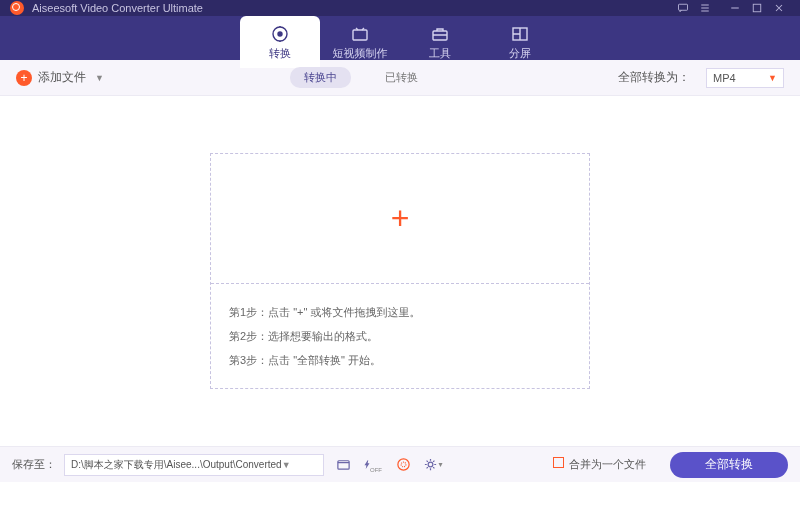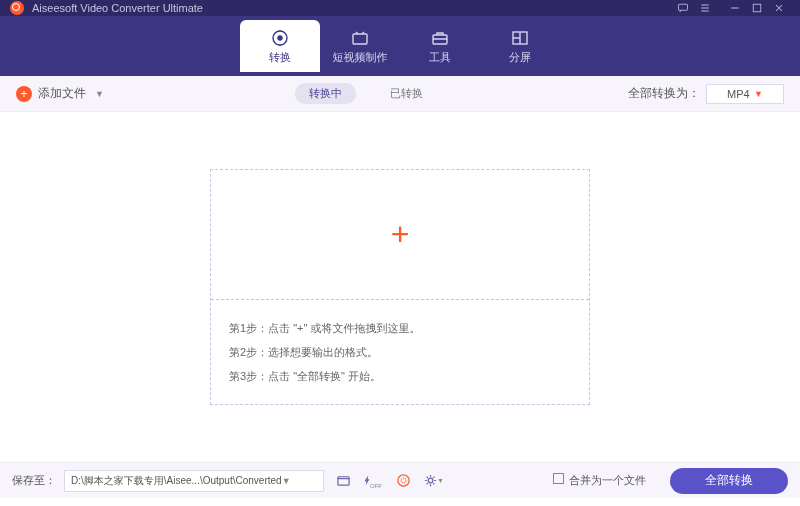--- a/index.html
+++ b/index.html
@@ -5,34 +5,34 @@
 * { margin: 0; padding: 0; box-sizing: border-box; font-family: "Microsoft YaHei", Arial, sans-serif; }
 body { width: 800px; height: 506px; background: #fff; overflow: hidden; }
 
 .titlebar { height: 16px; background: #2e2965; display: flex; align-items: center; padding: 0 10px; color: #c7c3e0; font-size: 11px; }
 .titlebar .logo { width: 14px; height: 14px; border-radius: 50%; background: #ff5a2b; margin-right: 8px; position: relative; }
 .titlebar .logo::after { content: ""; position: absolute; width: 6px; height: 6px; border: 1.5px solid #fff; border-radius: 50%; top: 2px; left: 2px; }
 .titlebar .spacer { flex: 1; }
 .titlebar .wbtn { width: 22px; height: 20px; display: flex; align-items: center; justify-content: center; color: #b7b3d8; }
 .titlebar .wbtn svg { width: 12px; height: 12px; }
 
-.navbar { height: 60px; background: #3c3682; display: flex; align-items: center; justify-content: center; gap: 0; }
+.navbar { height: 44px; background: #3c3682; display: flex; align-items: flex-start; justify-content: center; gap: 0; }
 .tab { width: 80px; height: 52px; display: flex; flex-direction: column; align-items: center; justify-content: center; color: #d6d3f0; font-size: 11px; gap: 2px; cursor: pointer; }
 .tab.active { background: #fff; color: #3c3682; border-radius: 6px 6px 0 0; }
 .tab .ticon { width: 20px; height: 20px; display: flex; align-items: center; justify-content: center; }
 
 .toolbar { height: 36px; background: #f7f5fb; display: flex; align-items: center; padding: 0 16px; font-size: 12px; color: #555; border-bottom: 1px solid #eceaf3; }
 .addbtn { display: flex; align-items: center; gap: 6px; cursor: pointer; }
 .addbtn .plus { width: 16px; height: 16px; border-radius: 50%; background: #ff5a2b; color: #fff; display: flex; align-items: center; justify-content: center; font-size: 12px; line-height: 1; }
 .addbtn .caret { font-size: 9px; color: #888; margin-left: 3px; }
 .toolbar .mid { flex: 1; display: flex; justify-content: center; gap: 20px; }
 .pill { padding: 3px 14px; border-radius: 10px; font-size: 11px; color: #777; cursor: pointer; }
 .pill.active { background: #e4e1f1; color: #4a4590; }
-.toolbar .right { display: flex; align-items: center; gap: 6px; }
-.fmtsel { width: 78px; height: 20px; background: #fff; border: 1px solid #dcd8ee; display: flex; align-items: center; justify-content: space-between; padding: 0 20px; font-size: 11px; color: #555; }
+.toolbar .right { display: flex; align-items: center; gap: 16px; }
+.fmtsel { width: 78px; height: 20px; background: #fff; border: 1px solid #dcd8ee; display: flex; align-items: center; justify-content: space-between; padding: 0 6px; font-size: 11px; color: #555; }
 .fmtsel .dcaret { color: #ff5a2b; font-size: 9px; }
 
 .content { height: 350px; background: #fff; display: flex; align-items: center; justify-content: center; }
 .drop { width: 380px; border: 1px dashed #c7c3e0; }
 .drop-top { height: 130px; display: flex; align-items: center; justify-content: center; border-bottom: 1px dashed #c7c3e0; }
 .bigplus { font-size: 32px; color: #ff5a2b; font-weight: 200; }
 .drop-bot { padding: 16px 18px; }
 .step { font-size: 11px; color: #666; line-height: 2.2; }
 
 .footer { height: 36px; background: #f7f5fb; display: flex; align-items: center; padding: 0 12px; gap: 8px; font-size: 11px; color: #555; border-top: 1px solid #eceaf3; }

